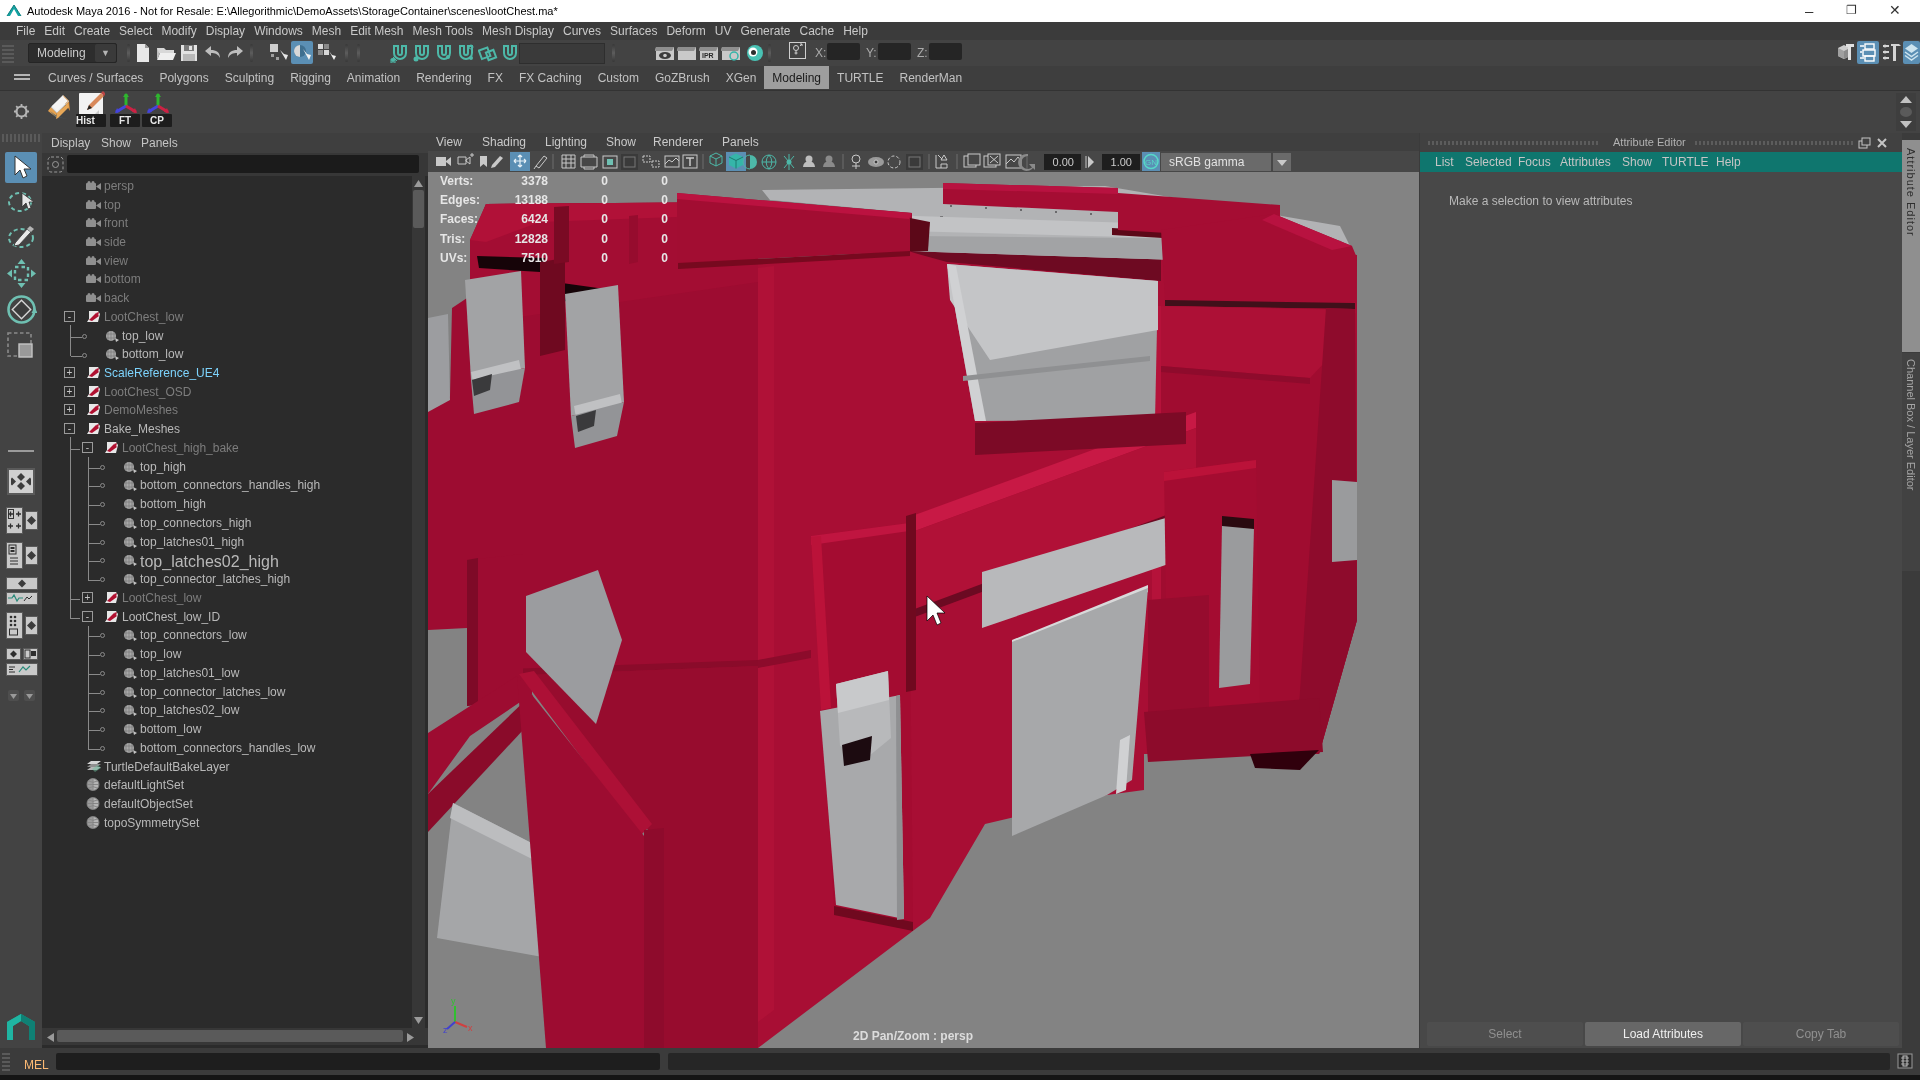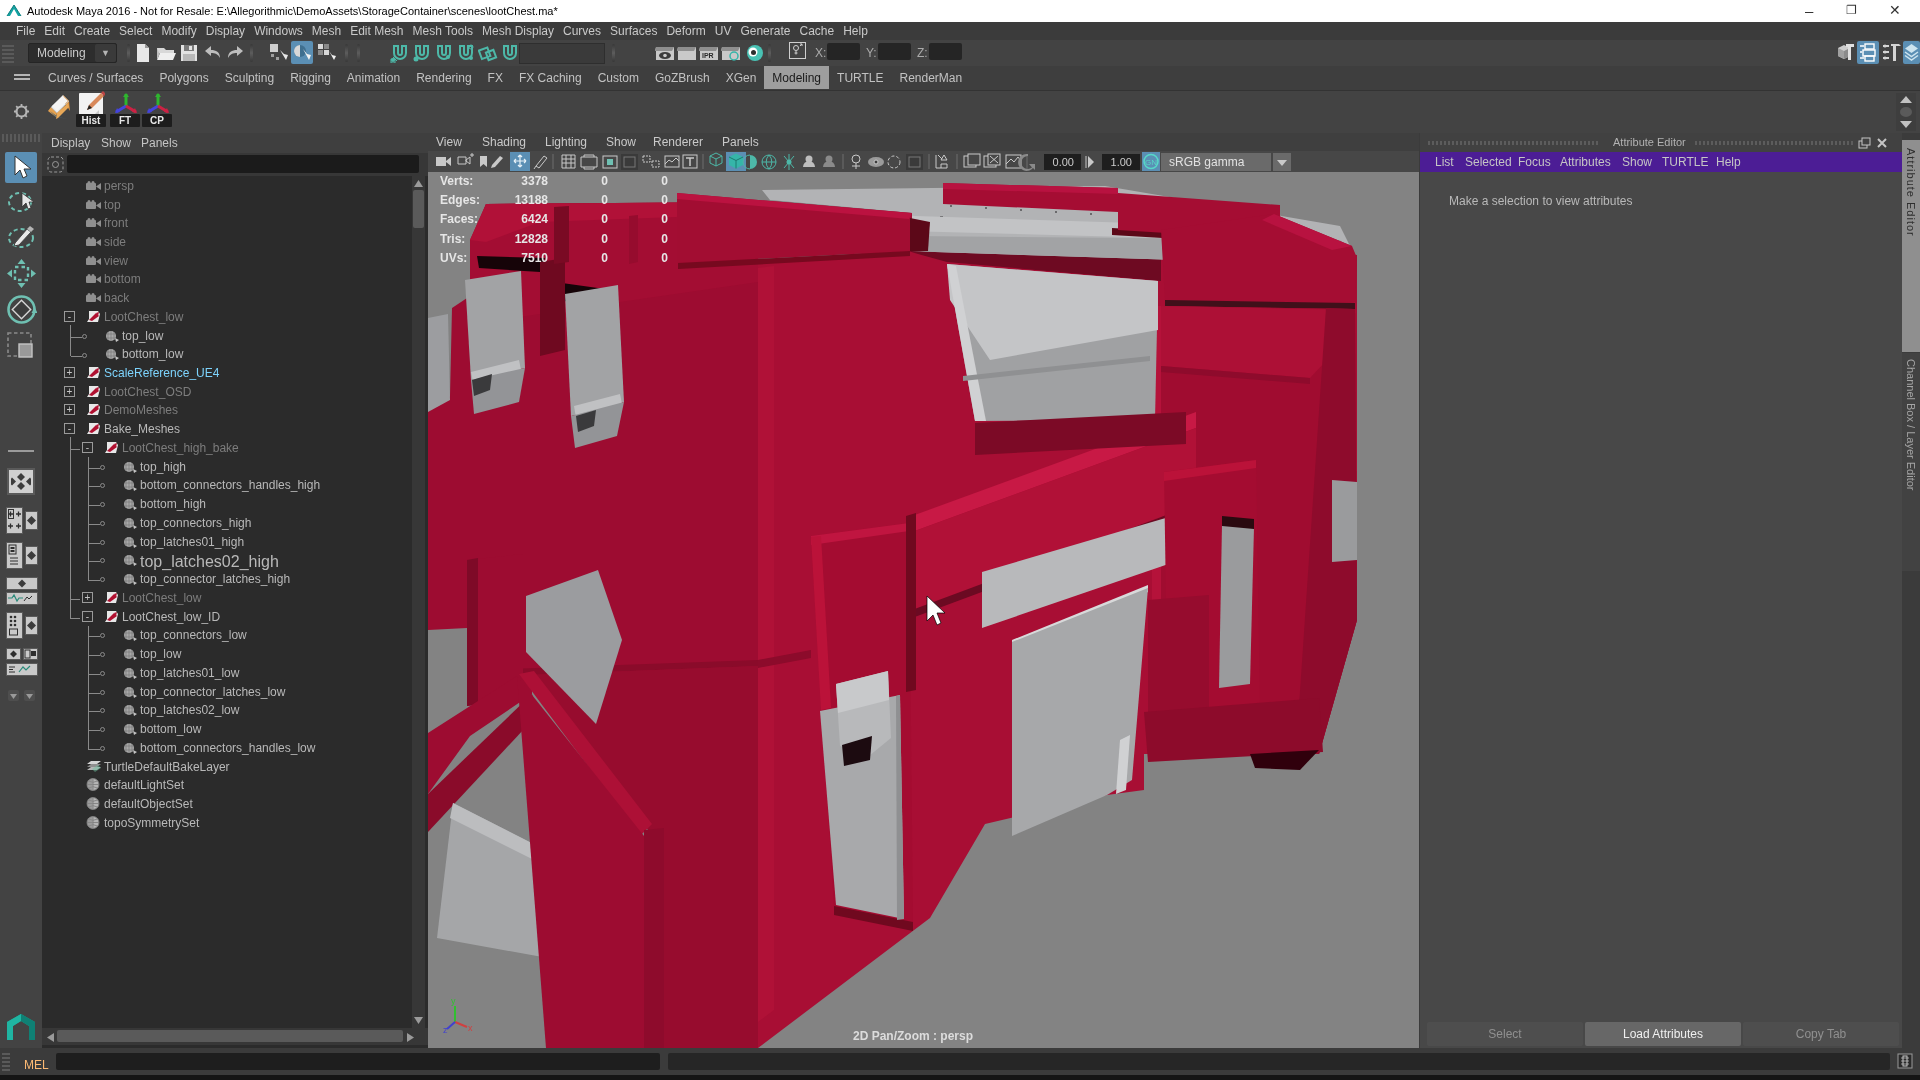--- a/index.html
+++ b/index.html
@@ -205,21 +205,21 @@
       <path d="M9 20l-1 6 2-1 11-11-1-4z" fill="#e8a858"></path>
     </svg>
 
   <div class="abs" style="left:79px;top:2px;width:24px;height:22px;background:#f2f2f2;border-radius:1px"></div>
   <svg class="abs" style="left:79px;top:0px" width="26" height="26" viewBox="0 0 26 26">
       <path d="M22 2 10 14l-2 5 5-2L25 5z" fill="#d8885a"></path>
       <path d="M22 2l3 3 2-2-3-3z" fill="#b44"></path>
       <path d="M10 14l3 3-5 2z" fill="#222"></path>
       <path d="M20 18v5h-4l4-4z" fill="#c9c9c9"></path>
     </svg>
-  <div class="abs" style="left:76px;top:23px;width:30px;height:13px;background:#1d1d1d;color:#e8e8e8;font-size:10px;font-weight:bold;text-align:center;line-height:13px;border-radius:1px">Hist</div>
+  <div class="abs" style="left:76px;top:23px;width:30px;height:13px;background:#1d1d1d;color:#e8e8e8;font-size:10px;font-weight:bold;text-align:left;line-height:13px;border-radius:1px">Hist</div>
 
   <svg class="abs" style="left:112px;top:1px" width="28" height="24" viewBox="0 0 28 24">
       <path d="M14 2v12" stroke="#2fb52f" stroke-width="3"></path>
       <path d="M14 1l-3 4h6z" fill="#2fb52f"></path>
       <path d="M14 14 4 20" stroke="#4444dd" stroke-width="3"></path>
       <path d="M3 21l5-1-3-4z" fill="#4444dd"></path>
       <path d="M14 14l10 6" stroke="#cc2244" stroke-width="3"></path>
       <path d="M25 21l-5-1 3-4z" fill="#cc2244"></path>
     </svg>
   <div class="abs" style="left:110px;top:23px;width:30px;height:13px;background:#1d1d1d;color:#e8e8e8;font-size:10px;font-weight:bold;text-align:center;line-height:13px;border-radius:1px">FT</div>
@@ -924,21 +924,21 @@
   <span class="abs" style="left:193px;top:3px;font-size:11px;color:#b2b2b2">Attribute Editor</span>
   <div class="abs" style="left:275px;top:8px;width:158px;height:4px;background:repeating-linear-gradient(90deg,#5c5c5c 0 2px,#414141 2px 4px)"></div>
   <svg class="abs" style="left:438px;top:4px" width="13" height="12" viewBox="0 0 13 12">
         <rect x="1" y="4" width="8" height="7" fill="none" stroke="#c5c5c5"></rect>
         <rect x="4" y="1" width="8" height="7" fill="#414141" stroke="#c5c5c5"></rect>
       </svg>
   <svg class="abs" style="left:456px;top:4px" width="12" height="12" viewBox="0 0 12 12">
         <path d="M2 2l8 8M10 2l-8 8" stroke="#c5c5c5" stroke-width="2"></path>
       </svg>
 </div>
-<div class="abs" style="left:1420px;top:152px;width:482px;height:20px;background:#4c1d95;color:#c5c5c5;font-size:12px">
+<div class="abs" style="left:1420px;top:152px;width:482px;height:20px;background:#0f766e;color:#c5c5c5;font-size:12px">
   <span class="abs" style="left:15px;top:3px">List</span>
       <span class="abs" style="left:45px;top:3px">Selected</span>
       <span class="abs" style="left:98px;top:3px">Focus</span>
       <span class="abs" style="left:140px;top:3px">Attributes</span>
       <span class="abs" style="left:202px;top:3px">Show</span>
       <span class="abs" style="left:242px;top:3px">TURTLE</span>
       <span class="abs" style="left:296px;top:3px">Help</span>
 </div>
 <span class="abs" style="left:1449px;top:194px;font-size:12px;color:#b9b9b9">Make a selection to view attributes</span>
 <div class="abs" style="left:1427px;top:1022px;width:156px;height:24px;background:#4e4e4e;border-radius:2px;color:#909090;font-size:12px;text-align:center;line-height:24px">Select</div>

